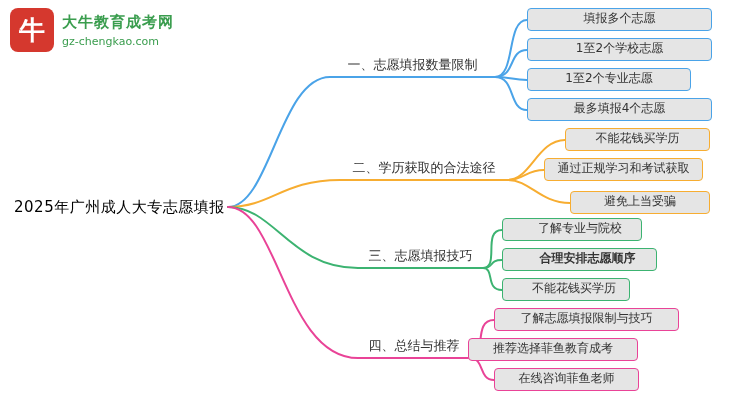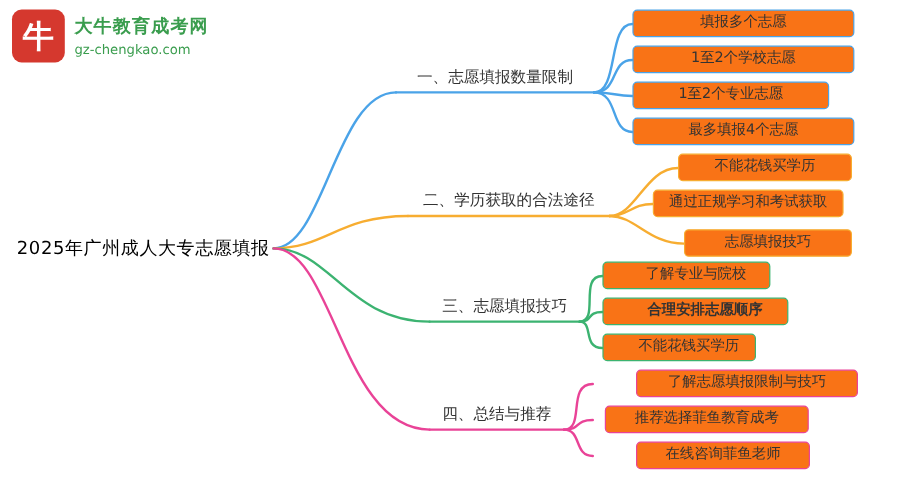--- a/index.html
+++ b/index.html
@@ -18,28 +18,28 @@
   .root-label{
     position:absolute;left:14px;top:198px;width:214px;
     font-size:15px;color:#000000;font-weight:500;letter-spacing:.5px;
   }
   .branch-label{
     position:absolute;font-size:13px;color:#333;font-weight:500;
     text-align:center;line-height:17px;white-space:nowrap;
   }
   .child{
     position:absolute;box-sizing:border-box;height:23px;line-height:19px;
-    background:#f97316;border:1.5px solid #999;border-radius:4px;
+    background:#e5e5e5;border:1.5px solid #999;border-radius:4px;
     font-size:12px;color:#333;text-align:center;white-space:nowrap;
     padding:0 6px;
   }
   .c-b1{border-color:var(--b1);}
   .c-b2{border-color:var(--b2);}
   .c-b3{border-color:var(--b3);padding-left:22px;}
-  .c-b4{border-color:var(--b4);margin-left:36px;}
+  .c-b4{border-color:var(--b4);}
 
   .logo{position:absolute;left:10px;top:8px;display:flex;align-items:center;}
   .logo-icon{
     width:44px;height:44px;background:var(--logored);border-radius:8px;
     color:#fff;font-size:26px;font-weight:bold;display:flex;
     align-items:center;justify-content:center;flex:0 0 auto;
   }
   .logo-text{margin-left:8px;}
   .logo-name{font-size:15px;font-weight:bold;color:var(--logogreen);letter-spacing:1px;}
   .logo-url{font-size:11px;color:var(--logogreen);margin-top:3px;}
@@ -94,21 +94,21 @@
   <div class="branch-label" style="left:358px;top:247px;width:125px;">三、志愿填报技巧</div>
   <div class="branch-label" style="left:358px;top:337px;width:112px;">四、总结与推荐</div>
 
   <div class="child c-b1" style="left:527px;top:8px;width:185px;">填报多个志愿</div>
   <div class="child c-b1" style="left:527px;top:38px;width:185px;">1至2个学校志愿</div>
   <div class="child c-b1" style="left:527px;top:68px;width:164px;">1至2个专业志愿</div>
   <div class="child c-b1" style="left:527px;top:98px;width:185px;">最多填报4个志愿</div>
 
   <div class="child c-b2" style="left:565px;top:128px;width:145px;">不能花钱买学历</div>
   <div class="child c-b2" style="left:544px;top:158px;width:159px;">通过正规学习和考试获取</div>
-  <div class="child c-b2" style="left:570px;top:191px;width:140px;">志愿填报技巧</div>
+  <div class="child c-b2" style="left:570px;top:191px;width:140px;">避免上当受骗</div>
 
   <div class="child c-b3" style="left:502px;top:218px;width:140px;">了解专业与院校</div>
   <div class="child c-b3" style="left:502px;top:248px;width:155px;font-weight:bold;">合理安排志愿顺序</div>
   <div class="child c-b3" style="left:502px;top:278px;width:128px;">不能花钱买学历</div>
 
   <div class="child c-b4" style="left:494px;top:308px;width:185px;">了解志愿填报限制与技巧</div>
   <div class="child c-b4" style="left:468px;top:338px;width:170px;">推荐选择菲鱼教育成考</div>
   <div class="child c-b4" style="left:494px;top:368px;width:145px;">在线咨询菲鱼老师</div>
 
 </div>

